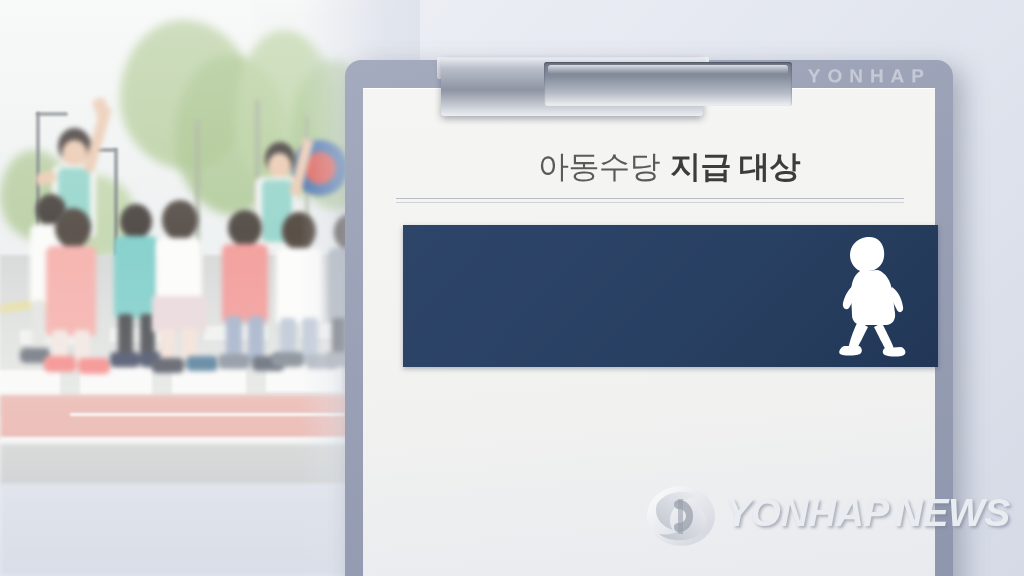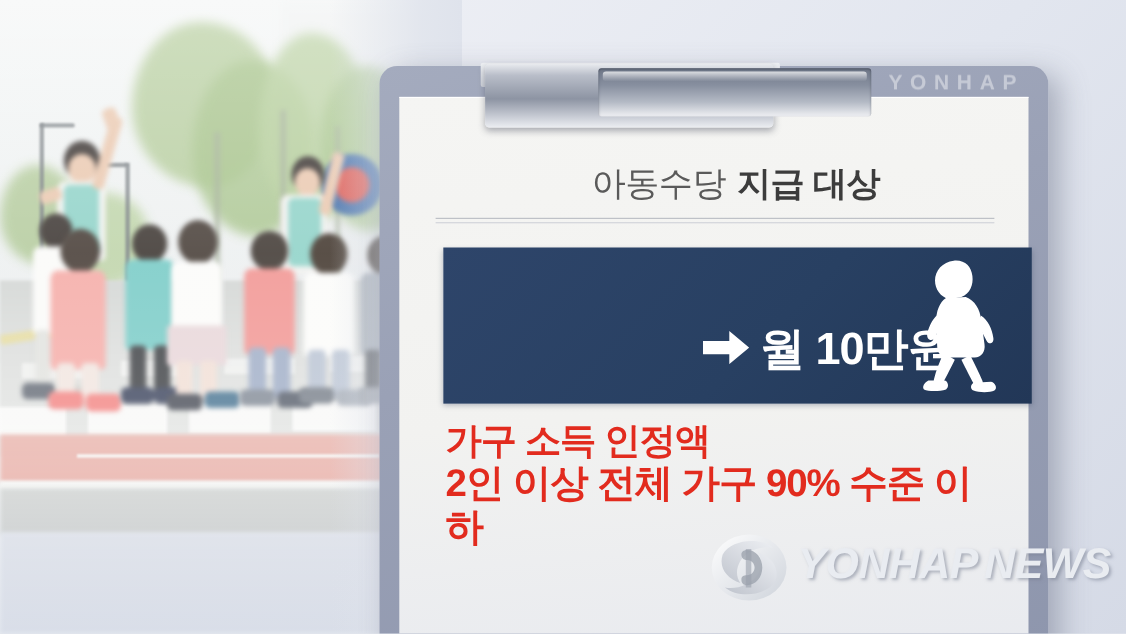--- a/index.html
+++ b/index.html
@@ -260,27 +260,20 @@
 
     <div class="paper">
 
       <div class="title">
         <span class="t-light">아동수당</span><span style="display:inline-block;width:10px;"></span><span class="t-bold">지급 대상</span>
       </div>
       <div class="divider"></div>
       <div class="divider2"></div>
 
       <div class="bluebox">
-        <div class="bb-line2">
-          <span class="arrow">
-            <svg width="42" height="30" viewBox="0 0 42 30" aria-hidden="true">
-              <path d="M0 9 H24 V0 L42 15 L24 30 V21 H0 Z" fill="#ffffff"></path>
-            </svg>
-          </span><span class="wt">월 10만원</span>
-        </div>
 
         <div class="child-silhouette">
           <svg width="92" height="126" viewBox="0 0 92 126" aria-hidden="true">
             <g fill="#ffffff">
 
               <path d="M37 4 C27 5 20 13 20 22 C20 30 25 37 33 39 L44 37 C52 34 55 26 54 18 C53 9 47 3 37 4 Z"></path>
 
               <path d="M30 38 C24 42 21 50 21 60 L22 82 C22 88 26 92 32 92 L56 92 C62 92 66 87 65 80 L62 58 C61 48 56 40 48 37 L30 38 Z"></path>
 
               <path d="M24 52 C19 55 15 62 13 70 C12 75 16 78 19 75 C22 70 25 64 28 60 Z"></path>
@@ -292,24 +285,20 @@
               <path d="M52 90 C56 98 60 106 63 113 C65 118 61 121 57 119 C53 112 48 102 44 94 Z"></path>
 
               <path d="M14 113 C10 115 8 119 10 121 C14 123 24 123 30 121 C33 119 32 114 29 113 Z"></path>
 
               <path d="M55 115 C52 117 52 121 55 122 C60 124 70 124 74 122 C77 120 75 115 71 114 Z"></path>
             </g>
           </svg>
         </div>
       </div>
 
-      <div class="redtext">
-        <div class="red-l1">가구 소득 인정액</div>
-        <div class="red-l2">2인 이상 전체 가구 90% 수준 이하</div>
-      </div>
 
     </div>
 
     <div class="clip-base"></div>
     <div class="clip-outer">
       <div class="clip-inner"></div>
       <div class="clip-shine"></div>
     </div>
   </div>
 

